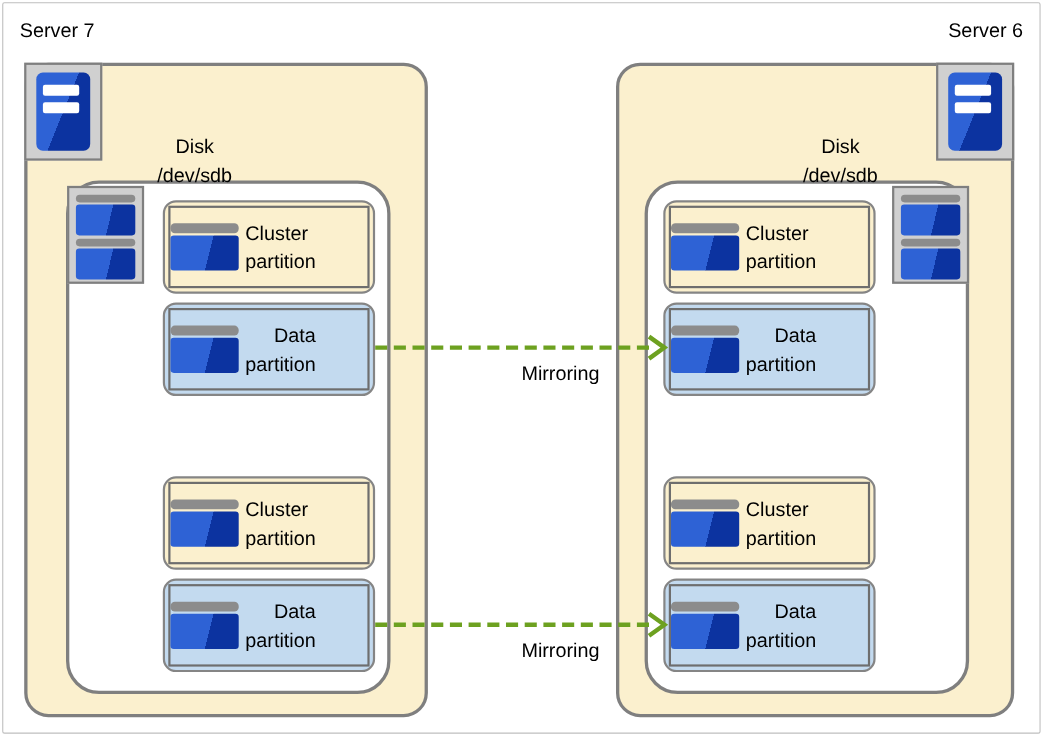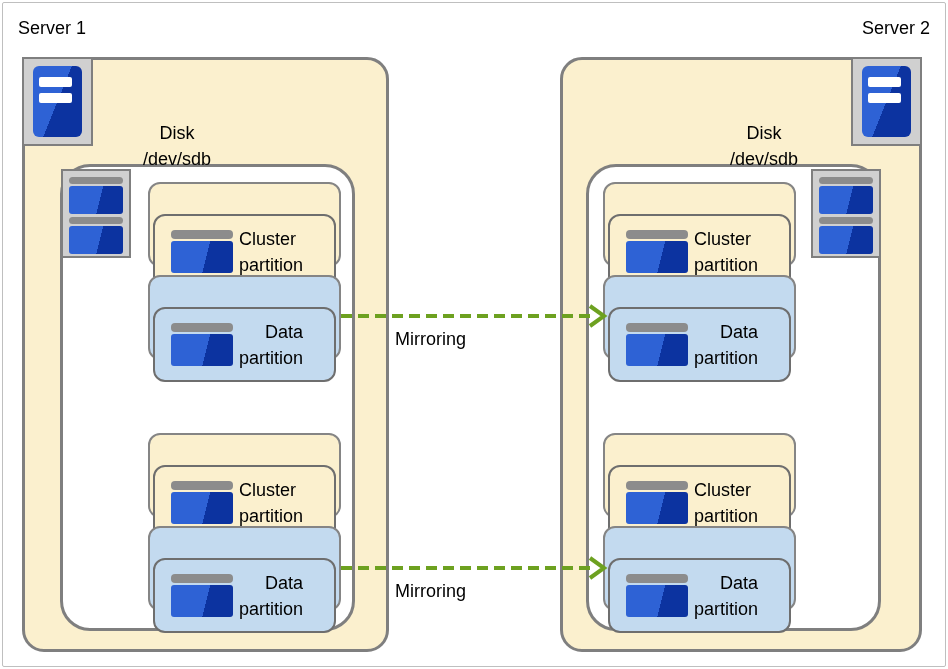--- a/index.html
+++ b/index.html
@@ -74,22 +74,22 @@
   .diskstack .disk-plate { width:54px; height:28px; margin-bottom:3px; }
 
   
   .pbox {
     position:absolute; width:193px; height:85px;
     border:2px solid #858585; border-radius:12px; padding:3px;
     z-index:3;
   }
   .pbox-inner {
     width:100%; height:100%;
-    border:2px solid #6E6E6E; border-radius:12px;
-    display:flex; align-items:center; padding-left:16px;margin-top:27px;
+    border:2px solid #6E6E6E; border-radius:0;
+    display:flex; align-items:center; padding-left:0;
   }
   .pbox.cream, .pbox.cream .pbox-inner { background:var(--cream,#FBF0CE); }
   .pbox.blue,  .pbox.blue  .pbox-inner { background:var(--lightblue,#C3DAEF);text-align:right; }
   .pbox.c1 { top:182px; } .pbox.d1 { top:275px; }
   .pbox.c2 { top:433px; } .pbox.d2 { top:526px; }
   .pbox.s1 { left:148px; } .pbox.s2 { left:603px; }
 
   .part-icon { width:62px; margin-right:6px; flex:0 0 auto; }
   .part-icon .disk-bar   { width:62px; height:9px;  margin-bottom:2px; }
   .part-icon .disk-plate { width:62px; height:32px; }
@@ -98,32 +98,32 @@
   .pbox-label span { display:block; }
 
   
   .arrow-svg { position:absolute; left:341px; width:268px; height:28px; z-index:6; }
   .arrow-svg.top { top:302px; }
   .arrow-svg.bot { top:554px; }
   .arrow-svg line, .arrow-svg polyline {
     stroke:var(--green,#6DA120); stroke-width:4; fill:none;
   }
   .mirror-label {
-    position:absolute; left:395px; width:150px; text-align:left;
+    position:absolute; left:395px; width:150px; text-align:right;
     font-size:18px; line-height:20px; color:#000; z-index:6;
   }
   .mirror-label.top { top:329px; }
   .mirror-label.bot { top:581px; }
 </style>
 </head>
 <body>
 
 <div class="frame">
 
-  <div class="server-label s1">Server 1</div>
+  <div class="server-label s1">Server 7</div>
 
   <div class="disk-container s1"></div>
   <div class="white-box s1"></div>
 
   <div class="disk-label s1">
     <span>Disk</span>
     <span>/dev/sdb</span>
   </div>
 
   <div class="hw-icon" style="left:22px; top:57px; width:71px; height:89px;">
@@ -187,21 +187,21 @@
         <div class="disk-bar"></div>
         <div class="disk-plate"></div>
       </div>
       <div class="pbox-label">
         <span>Data</span>
         <span>partition</span>
       </div>
     </div>
   </div>
 
-  <div class="server-label s2">Server 2</div>
+  <div class="server-label s2">Server 6</div>
 
   <div class="disk-container s2"></div>
   <div class="white-box s2"></div>
 
   <div class="disk-label s2">
     <span>Disk</span>
     <span>/dev/sdb</span>
   </div>
 
   <div class="hw-icon" style="left:851px; top:57px; width:71px; height:89px;">

